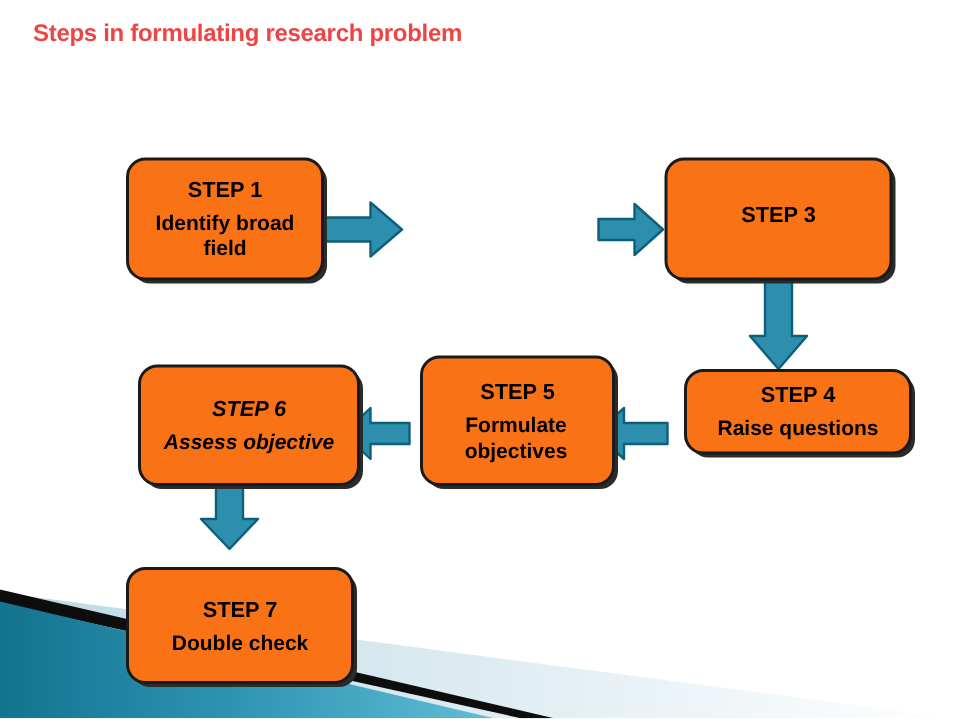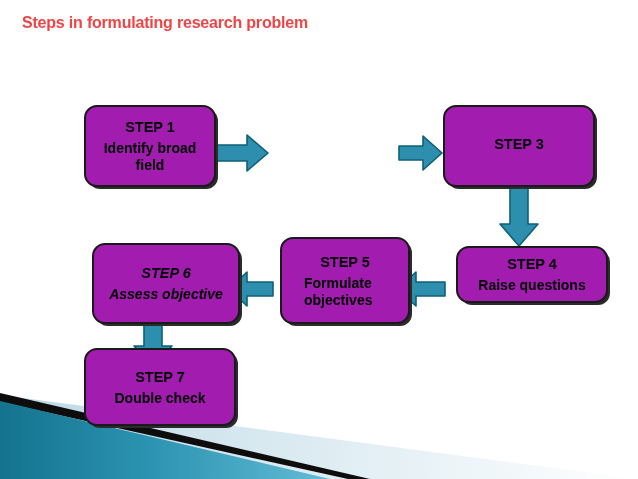--- a/index.html
+++ b/index.html
@@ -37,21 +37,21 @@
     bottom: 0;
     width: 638px;
     height: 110px;
     pointer-events: none;
   }
 
   
   .node {
     position: absolute;
     box-sizing: border-box;
-    background: #a21caf;
+    background: #f97316;
     border: 2px solid #1a1a1a;
     border-radius: 13px;
     box-shadow: 3px 3px 0 -1px #2b2b2b;
     display: flex;
     flex-direction: column;
     align-items: center;
     justify-content: center;
     color: #000000;
     font-weight: bold;
     text-align: center;
@@ -67,32 +67,32 @@
     line-height: 1.2;
     padding: 0 5px;
   }
   .node.align-left {
     align-items: flex-start;
   }
   .node.align-left .step-no {
     align-self: center;
   }
   .node.align-left .step-text {
-    text-align: left;
-    padding-left: 22px;
+    text-align: center;
+    padding-left: 3px;
   }
 
   
   #node1 { left: 84px;  top: 105px; width: 132px; height: 82px; }
   #node2 { left: 268px; top: 105px; width: 130px; height: 82px; }
   #node3 { left: 443px; top: 105px; width: 152px; height: 82px; gap: 36px; }
   #node4 { left: 456px; top: 246px; width: 152px; height: 57px; }
   #node5 { left: 268px; top: 237px; width: 130px; height: 87px; margin-left: 12px; }
   #node6 { left: 92px;  top: 243px; width: 148px; height: 81px; font-style: italic; }
-  #node7 { left: 84px;  top: 348px; width: 152px; height: 78px; }
+  #node7 { left: 84px;  top: 378px; width: 152px; height: 78px; }
 
   
   .arrow {
     position: absolute;
     z-index: 3;
   }
   .arrow svg { display: block; }
 </style>
 </head>
 <body>

